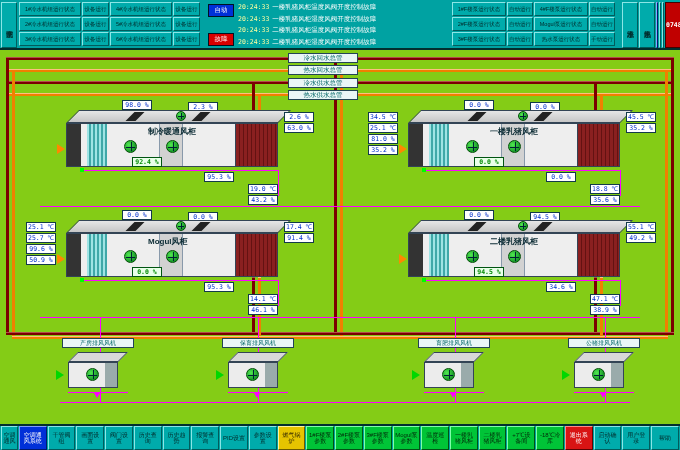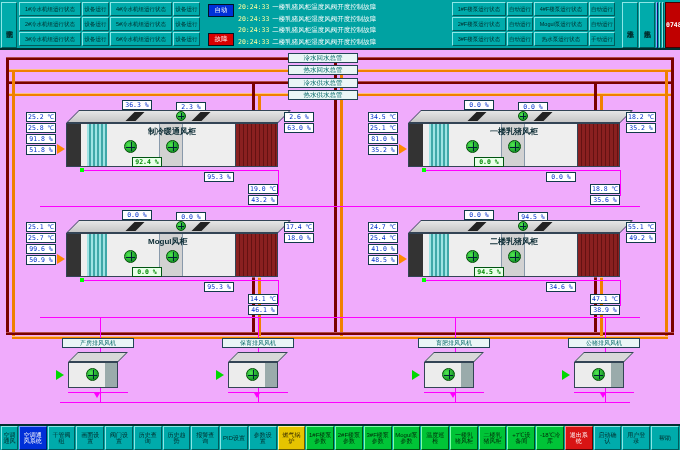--- a/index.html
+++ b/index.html
@@ -1,18 +1,18 @@
 <!DOCTYPE html>
 <html><head>
 <meta charset="utf-8">
 <style>
   *{margin:0;padding:0;box-sizing:border-box}
   html,body{width:680px;height:450px;overflow:hidden}
   body{font-family:"Liberation Sans",sans-serif;background:#007f7f}
-  .screen{position:relative;width:680px;height:450px;background:#f0abfc;overflow:hidden}
+  .screen{position:relative;width:680px;height:450px;background:#84cc16;overflow:hidden}
 
   
   .btn{background:#00abab;border:1px solid;border-color:#8ae6e6 #015c5c #015c5c #8ae6e6;
        color:#002a2a;display:flex;align-items:center;justify-content:center;text-align:center;
        overflow:hidden;cursor:pointer}
   .vtab{writing-mode:vertical-rl;text-orientation:upright;font-size:7px;line-height:8px;
         position:absolute;top:2px;width:16px;height:46px}
 
   
   .topbar{position:absolute;left:0;top:0;width:680px;height:50px;background:#00a2a2;
@@ -55,21 +55,21 @@
   
   .ahu-slot{position:absolute;width:300px;height:110px;z-index:2}
   .ahu{position:relative;width:100%;height:100%}
   .db{min-width:30px;height:10px;background:#fff;border:1px solid #123a4a;color:#0030cc;
       font:6.5px/8px "DejaVu Sans Mono",monospace;display:flex;align-items:center;
       justify-content:center;white-space:nowrap;padding:0 1px}
   .stack{position:absolute;display:flex;flex-direction:column;gap:1px}
   .stack-left{left:0;top:12px}
   .stack-right{left:258px;top:12px}
   .db.t0{position:absolute;left:96px;top:0}
-  .db.t1{position:absolute;left:150px;top:2px}
+  .db.t1{position:absolute;left:162px;top:2px}
   .db.b0{position:absolute;left:178px;top:72px}
   .db.b1{position:absolute;left:222px;top:84px}
   .db.b2{position:absolute;left:222px;top:95px}
   .vd{position:absolute;left:106px;top:57px;min-width:30px;height:10px;background:#e9ffe9;
       border:1px solid #005511;color:#008a00;font:bold 6.5px/8px "DejaVu Sans Mono",monospace;
       display:flex;align-items:center;justify-content:center}
   .arrow-in{position:absolute;left:31px;top:44px;width:0;height:0;
             border:5px solid transparent;border-right:0;border-left:8px solid #ff8800}
   .unit-roof{position:absolute;left:40px;top:10px;width:212px;height:13px;
              background:linear-gradient(#e6e6e6,#c6c6c6);border:1px solid #334455;
@@ -256,28 +256,22 @@
   <div class="sigline" style="left:40px;top:206px;width:600px;height:1px"></div>
   <div class="sigline" style="left:40px;top:317px;width:600px;height:1px"></div>
   <div class="sigline" style="left:60px;top:402px;width:570px;height:1px"></div>
   <div class="sigline" style="left:100px;top:318px;width:1px;height:84px"></div>
   <div class="sigline" style="left:258px;top:318px;width:1px;height:84px"></div>
   <div class="sigline" style="left:455px;top:318px;width:1px;height:84px"></div>
   <div class="sigline" style="left:605px;top:318px;width:1px;height:84px"></div>
 
   <div class="ahu-slot" style="left:26px;top:100px">
   <div class="ahu">
-    <div class="stack stack-left">
-      <div class="db">25.2 ℃</div>
-      <div class="db">25.8 ℃</div>
-      <div class="db">91.8 %</div>
-      <div class="db">51.8 %</div>
-    </div>
     <div class="arrow-in"></div>
-    <div class="db t0">36.3 %</div>
+    <div class="db t0">98.0 %</div>
     <div class="db t1">2.3 %</div>
     <div class="unit-roof"></div>
     <div class="roof-damper rd1"></div>
     <div class="roof-damper rd2"></div>
     <div class="fan fr"></div>
     <div class="unit-face">
       <div class="sec open"></div>
       <div class="sec filter"></div>
       <div class="sec mid"></div>
       <div class="sec coil"></div>
@@ -316,21 +310,21 @@
     <div class="unit-face">
       <div class="sec open"></div>
       <div class="sec filter"></div>
       <div class="sec mid"></div>
       <div class="sec coil"></div>
     </div>
     <div class="fan f1"></div>
     <div class="fan f2"></div>
     <div class="ahu-tag">一楼乳猪风柜</div>
     <div class="stack stack-right">
-      <div class="db">18.2 ℃</div>
+      <div class="db">45.5 ℃</div>
       <div class="db">35.2 %</div>
     </div>
     <div class="vd">0.0 %</div>
     <div class="db b0">0.0 %</div>
     <div class="db b1">18.8 ℃</div>
     <div class="db b2">35.6 %</div>
     <div class="sigh"></div>
     <div class="sigv"></div>
     <div class="gsq"></div>
   </div>
@@ -354,39 +348,33 @@
       <div class="sec open"></div>
       <div class="sec filter"></div>
       <div class="sec mid"></div>
       <div class="sec coil"></div>
     </div>
     <div class="fan f1"></div>
     <div class="fan f2"></div>
     <div class="ahu-tag">Mogul风柜</div>
     <div class="stack stack-right">
       <div class="db">17.4 ℃</div>
-      <div class="db">18.0 %</div>
+      <div class="db">91.4 %</div>
     </div>
     <div class="vd">0.0 %</div>
     <div class="db b0">95.3 %</div>
     <div class="db b1">14.1 ℃</div>
     <div class="db b2">46.1 %</div>
     <div class="sigh"></div>
     <div class="sigv"></div>
     <div class="gsq"></div>
   </div>
 </div>
   <div class="ahu-slot" style="left:368px;top:210px">
   <div class="ahu">
-    <div class="stack stack-left">
-      <div class="db">24.7 ℃</div>
-      <div class="db">25.4 ℃</div>
-      <div class="db">41.0 %</div>
-      <div class="db">48.5 %</div>
-    </div>
     <div class="arrow-in"></div>
     <div class="db t0">0.0 %</div>
     <div class="db t1">94.5 %</div>
     <div class="unit-roof"></div>
     <div class="roof-damper rd1"></div>
     <div class="roof-damper rd2"></div>
     <div class="fan fr"></div>
     <div class="unit-face">
       <div class="sec open"></div>
       <div class="sec filter"></div>

